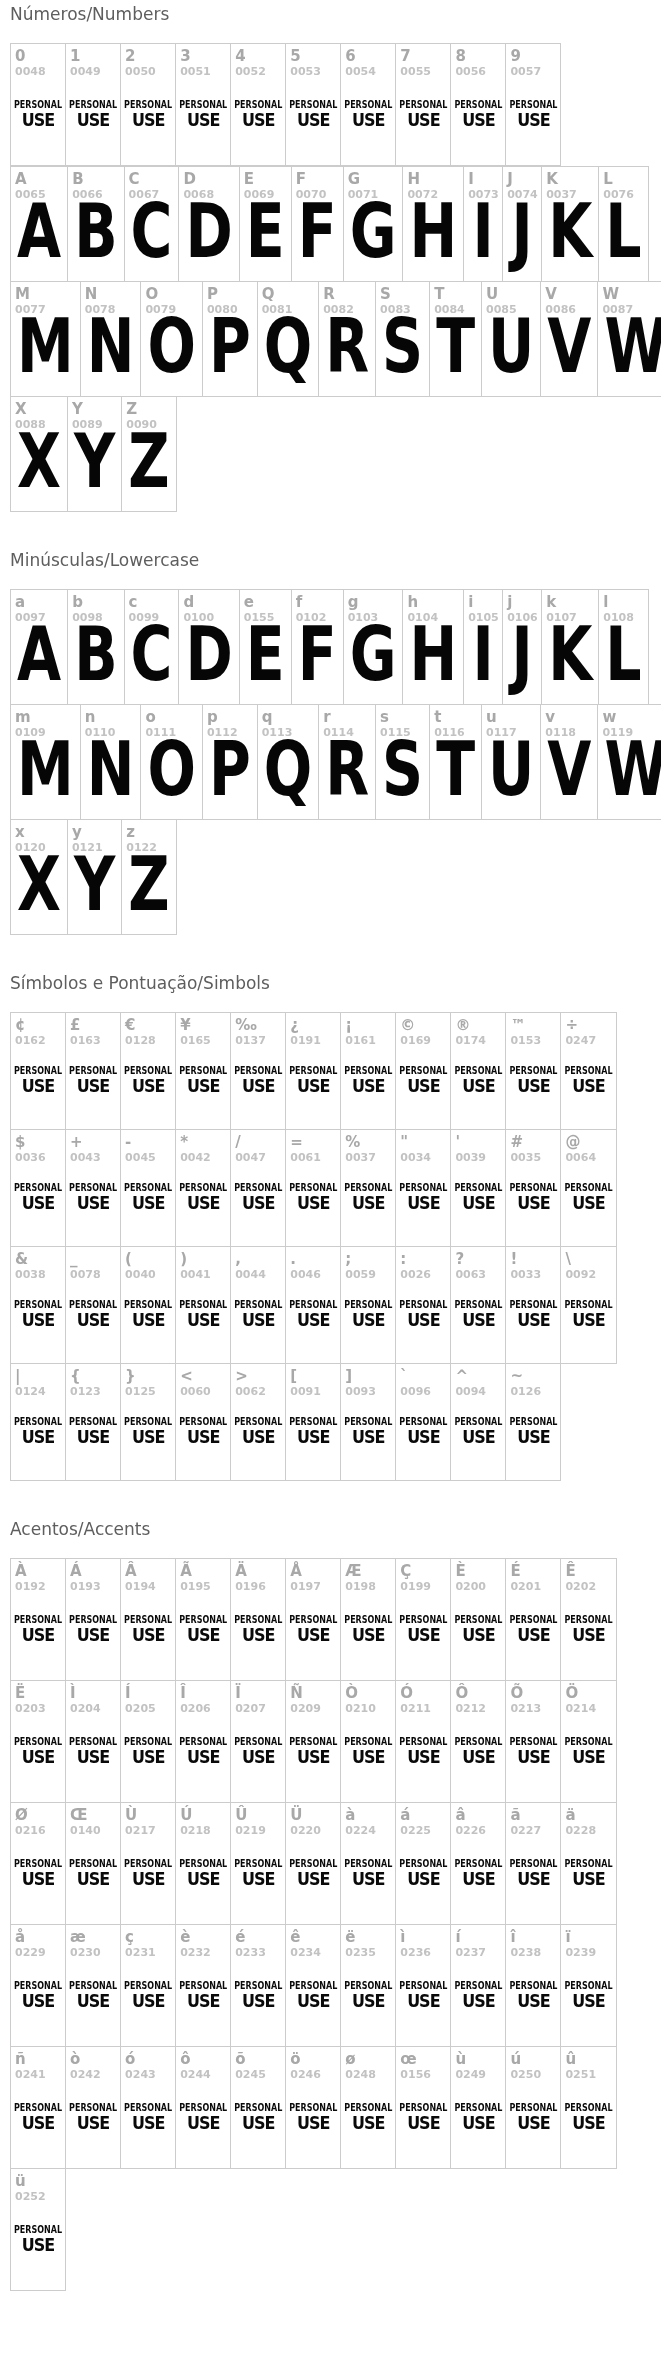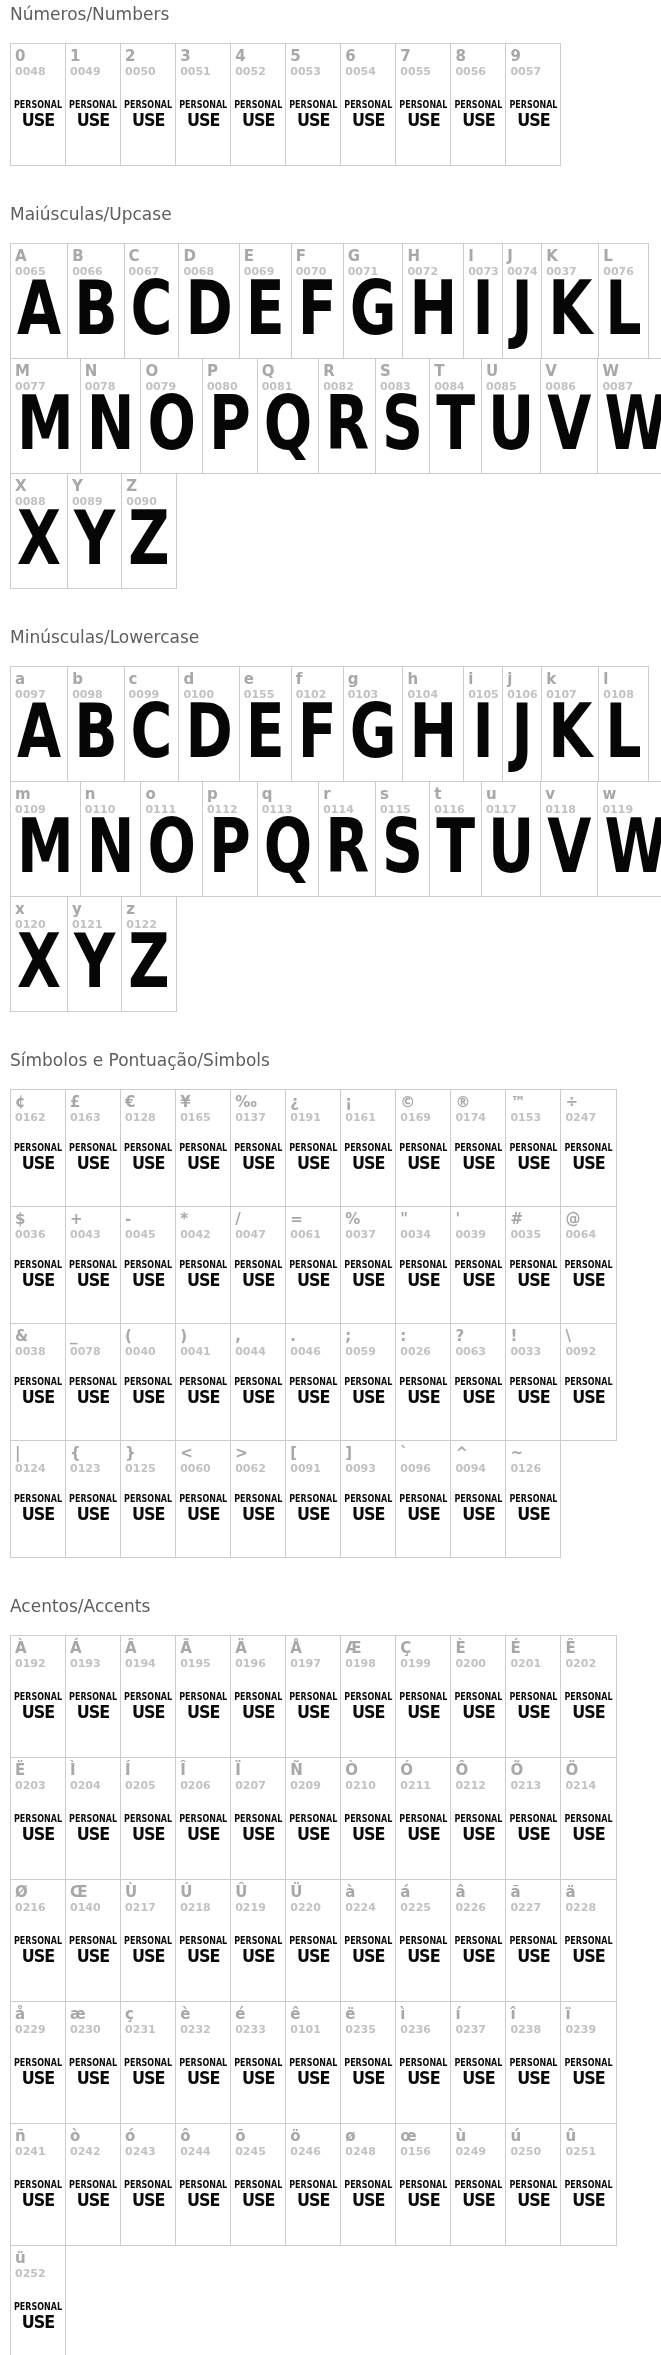--- a/index.html
+++ b/index.html
@@ -163,21 +163,20 @@
           <div class="glyph wm">
             <div class="wm1">PERSONAL</div>
             <div class="wm2">USE</div>
           </div>
         </div>
       </div>
     </div>
 </section>
 
 <section>
-  <h2 class="section-title">Maiúsculas/Upcase</h2>
   <div class="grid g-upcase">
       <div class="row">
         <div class="cell">
           <div class="head">
             <div class="ch">A</div>
             <div class="code">0065</div>
           </div>
           <div class="glyph letter">
             <span>A</span>
           </div>
@@ -1491,21 +1490,21 @@
             <div class="code">0233</div>
           </div>
           <div class="glyph wm">
             <div class="wm1">PERSONAL</div>
             <div class="wm2">USE</div>
           </div>
         </div>
         <div class="cell">
           <div class="head">
             <div class="ch">ê</div>
-            <div class="code">0101</div>
+            <div class="code">0234</div>
           </div>
           <div class="glyph wm">
             <div class="wm1">PERSONAL</div>
             <div class="wm2">USE</div>
           </div>
         </div>
         <div class="cell">
           <div class="head">
             <div class="ch">ë</div>
             <div class="code">0235</div>

